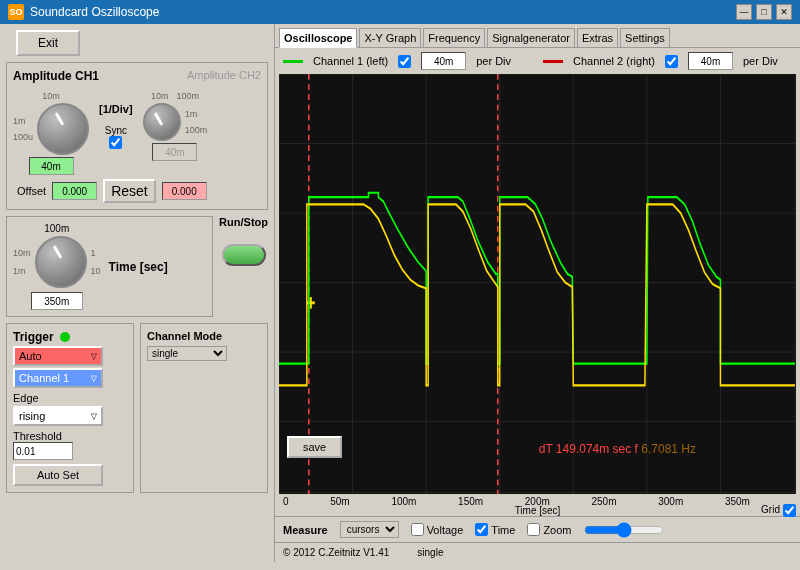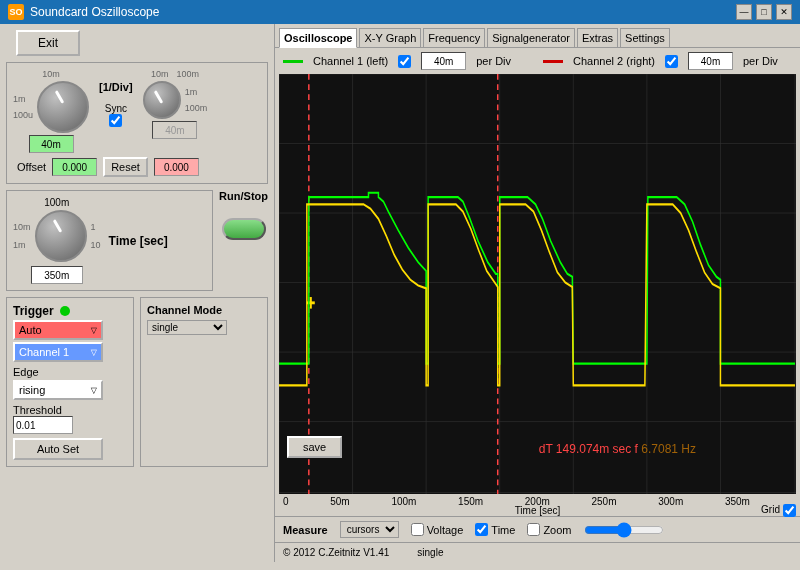--- a/index.html
+++ b/index.html
@@ -146,21 +146,21 @@
       align-items: center;
       gap: 6px;
       margin-top: 4px;
       padding-left: 4px;
     }
     .reset-btn {
       background: #d4d0c8;
       border: 2px outset #fff;
       padding: 2px 6px;
       cursor: pointer;
-      font-size: 11px;
+      font-size: 14px;
     }
     
     .knob-sm {
       width: 38px;
       height: 38px;
       border-radius: 50%;
       background: radial-gradient(circle at 35% 30%, #c0c0c0, #606060);
       border: 2px solid #888;
       position: relative;
       cursor: pointer;
@@ -453,20 +453,24 @@
     <div class="win-btn">✕</div>
   </div>
 </div>
 
 <div id="main">
 
   <div id="left-panel">
     <button class="exit-btn">Exit</button>
 
     <div class="amplitude-section">
+      <div style="display:flex; justify-content:space-between; margin-bottom:4px;">
+        <span class="amplitude-title">Amplitude CH1</span>
+        <span class="ch2-title">Amplitude CH2</span>
+      </div>
       <div class="amp-row">
 
         <div class="knob-container">
           <div class="knob-label-top">
             <span>10m</span>
           </div>
           <div style="display:flex;align-items:center;gap:4px;">
             <div style="display:flex;flex-direction:column;font-size:9px;gap:6px;color:#666;">
               <span>1m</span>
               <span>100u</span>

